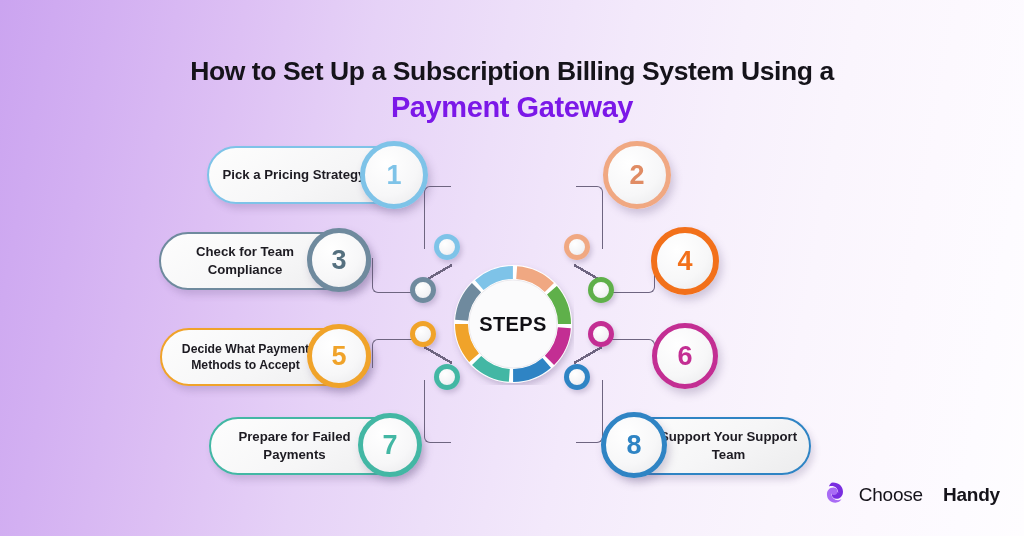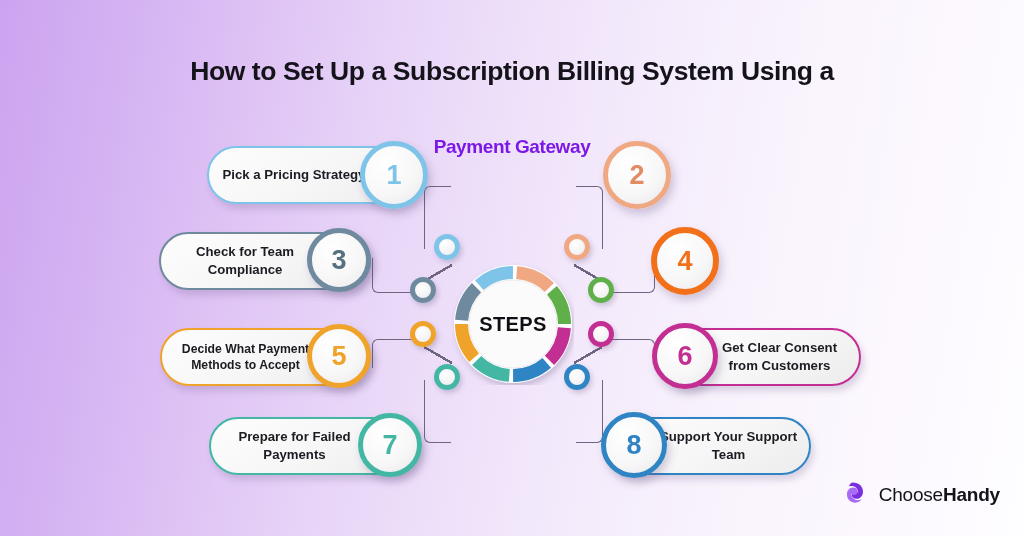--- a/index.html
+++ b/index.html
@@ -41,27 +41,26 @@
   }
   .title-line1 {
     font-size: 26.5px;
     font-weight: bold;
     color: #15131a;
     letter-spacing: -0.4px;
     line-height: 1.3;
     white-space: nowrap;
   }
   .title-line2 {
-    font-size: 19px;
+    font-size: 29px;
     font-weight: bold;
     color: #7b18e8;
     letter-spacing: -0.4px;
     line-height: 1.35;
     white-space: nowrap;
-    margin-top: 46px;
   }
 
   
   .card {
     position: absolute;
     box-sizing: border-box;
     height: 58px;
     border-radius: 40px;
     background: linear-gradient(150deg, #fdfdfd 0%, #f6f6f7 55%, #ececed 100%);
     display: flex;
@@ -149,21 +148,21 @@
     bottom: 26px;
     display: flex;
     align-items: center;
     gap: 8px;
   }
   #logo-text {
     font-size: 19px;
     color: #15131a;
     letter-spacing: -0.2px;
   }
-  #logo-text b { font-weight: bold; }
+  #logo-text b { font-weight: bold; margin-left: 20px; }
   #logo-text .light { font-weight: 500; }
 </style>
 </head>
 <body>
 
 <div id="infographic">
 
   <div class="title-block">
     <div class="title-line1">How to Set Up a Subscription Billing System Using a</div>
     <div class="title-line2">Payment Gateway</div>
@@ -235,23 +234,20 @@
 
   <div class="card left" style="left:209px; top:417px; width:211px; border:2.5px solid #43b7a4;">
     <div class="card-label">Prepare for Failed Payments</div>
   </div>
   <div class="num" style="left:358px; top:413px; width:64px; height:64px; border:5px solid #43b7a4; color:#43b7a4;">7</div>
 
   <div class="num" style="left:603px; top:141px; width:68px; height:68px; border:5px solid #f0a882; color:#e08c64;">2</div>
 
   <div class="num" style="left:651px; top:227px; width:68px; height:68px; border:6px solid #f2701a; color:#f2701a;">4</div>
 
-  <div class="card right" style="left:658px; top:328px; width:203px; border:2.5px solid #c32e93;">
-    <div class="card-label">Get Clear Consent from Customers</div>
-  </div>
   <div class="num" style="left:652px; top:323px; width:66px; height:66px; border:5px solid #c32e93; color:#c32e93;">6</div>
 
   <div class="card right" style="left:606px; top:417px; width:205px; border:2.5px solid #2f84c4;">
     <div class="card-label">Support Your Support Team</div>
   </div>
   <div class="num" style="left:601px; top:412px; width:66px; height:66px; border:5px solid #2f84c4; color:#2f84c4;">8</div>
 
   <div id="logo">
     <span>
       <svg width="27" height="27" viewBox="0 0 32 32" aria-hidden="true">

